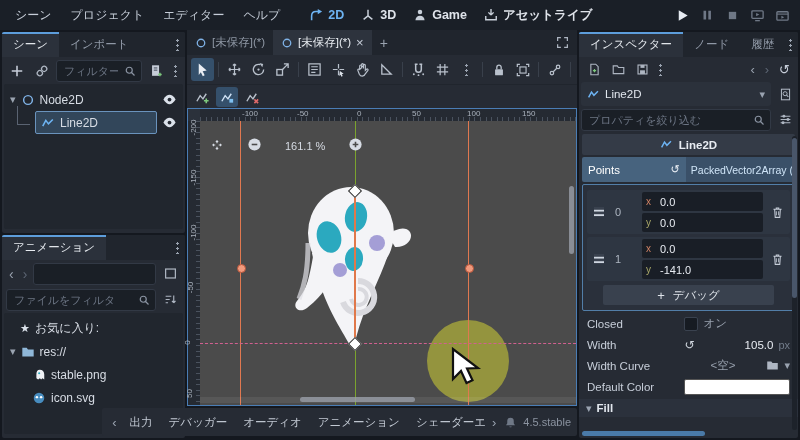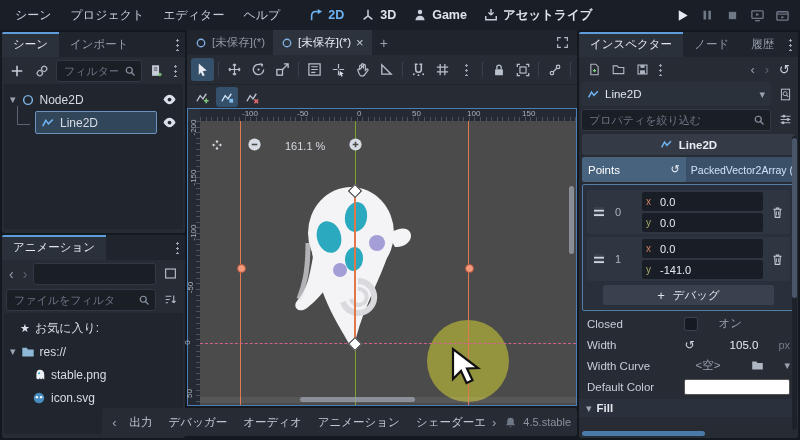--- a/index.html
+++ b/index.html
@@ -95,21 +95,21 @@
   .vec{flex:1;display:flex;flex-direction:column;gap:2px;min-width:0}
   .vrow{display:flex;height:19px;background:#191e26;border-radius:2px;align-items:center;gap:4px;padding:0 4px}
   .ax{width:10px;font-size:10px}
   .axx{color:#d08264}.axy{color:#a9a869}
   .val{color:#e8ecf2;font-size:11px;white-space:nowrap}
   .trash{width:22px;display:flex;align-items:center;justify-content:center}
   .addrow{display:flex;margin:4px 18px 3px 18px}
   .addbtn{flex:1;height:20px;background:#39414e;border-radius:2px;display:flex;align-items:center;justify-content:center;gap:8px;color:#dfe4ea;font-size:11.5px}
   .prow{display:flex;align-items:center;height:21px;padding:0 8px;gap:4px}
   .plabel{flex:1;color:#c7ced9;font-size:11.5px;white-space:nowrap;overflow:hidden}
-  .pvalue{width:52%;display:flex;align-items:center;gap:20px;flex:none}
+  .pvalue{width:52%;display:flex;align-items:center;gap:5px;flex:none}
   .checkbox{width:12px;height:12px;background:#161b22;border:1px solid #3a424f;border-radius:2px}
   .muted{color:#98a1ae;font-size:11.5px}
   .num{color:#e8ecf2;font-size:11.5px;margin-left:auto}
   .unit{color:#727c8a;font-size:11px}
   .swatch{flex:1;height:14px;background:#fff;border-radius:2px;border:1px solid #555}
   .fillhead{display:flex;align-items:center;gap:5px;height:18px;background:#2b313c;padding:0 7px;color:#e3e8ef;font-weight:bold;font-size:11.5px;margin-top:2px}
   .insp-vtrack{position:absolute;right:1px;top:104px;bottom:8px;width:5px;background:#1d222a;border-radius:3px}
   .insp-vthumb{position:absolute;right:1px;top:106px;height:160px;width:5px;background:#49566a;border-radius:3px}
   .insp-hthumb{position:absolute;left:3px;bottom:2px;height:5px;width:56%;background:#4a7aa8;border-radius:3px}
 </style>

